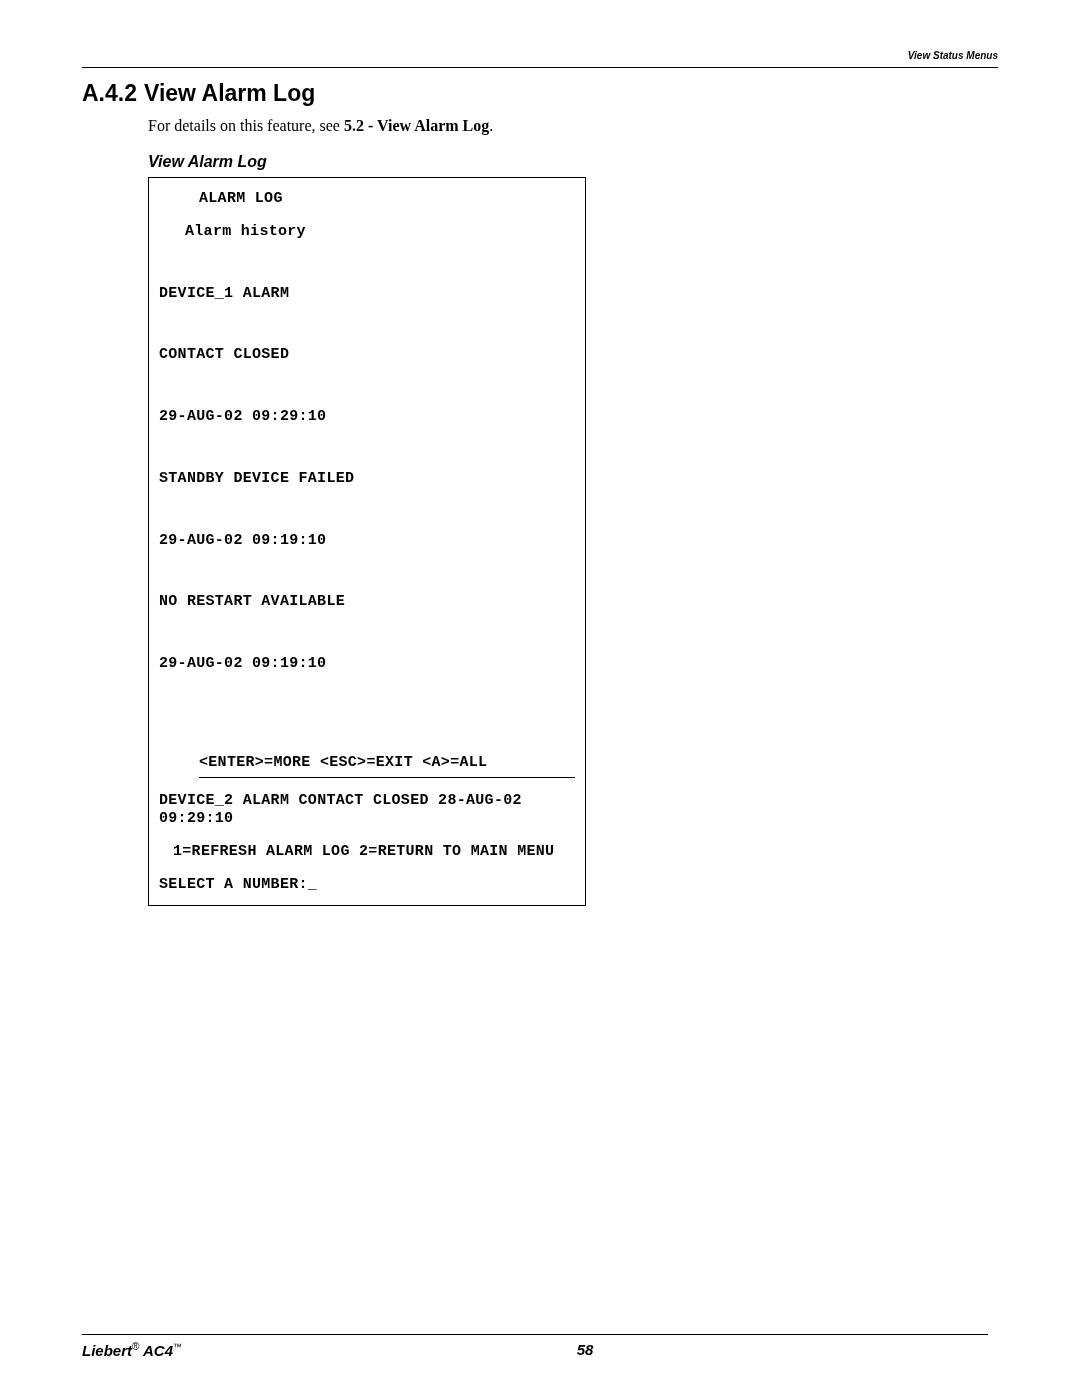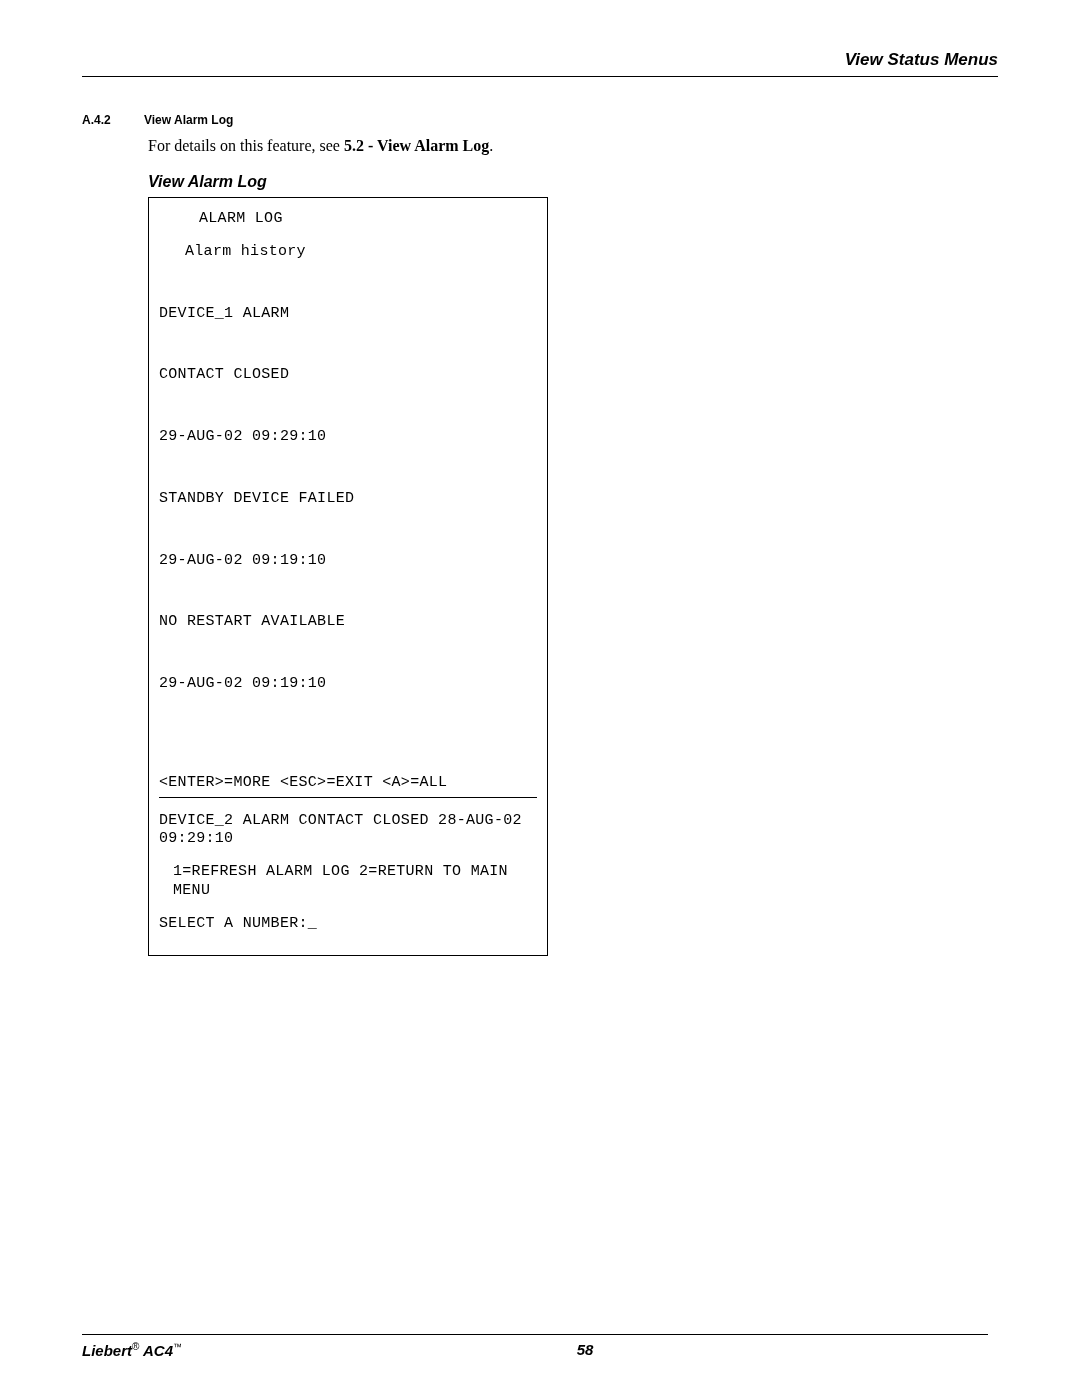--- a/index.html
+++ b/index.html
@@ -15,29 +15,29 @@
       position: relative;
     }
     .page {
       padding: 50px 82px 0 82px;
     }
     .header-right {
       text-align: right;
       font-family: Arial, Helvetica, sans-serif;
       font-weight: bold;
       font-style: italic;
-      font-size: 17px;
+      font-size: 10px;
       padding-bottom: 6px;
       border-bottom: 1.5px solid #000;
     }
     .section-heading {
-      margin-top: 36px;
+      margin-top: 12px;
       font-family: Arial, Helvetica, sans-serif;
       font-weight: bold;
-      font-size: 12px;
+      font-size: 23px;
     }
     .section-number {
       display: inline-block;
       width: 62px;
     }
     .section-desc {
       margin-top: 10px;
       margin-left: 66px;
       font-family: 'Century Schoolbook', 'Times New Roman', serif;
       font-size: 16px;
@@ -50,45 +50,47 @@
       margin-left: 66px;
       font-family: Arial, Helvetica, sans-serif;
       font-weight: bold;
       font-style: italic;
       font-size: 16px;
     }
     .terminal-box {
       margin-top: 6px;
       margin-left: 66px;
       border: 1.5px solid #000;
-      width: 400px;
-      padding: 12px 10px 22px 10px;
+      width: 438px;
+      padding: 12px 10px 10px 10px;
       font-family: 'Lucida Console', 'Courier New', monospace;
       font-size: 15px;
       line-height: 1.25;
       letter-spacing: 0.3px;
+      font-weight: bold;
     }
     .terminal-box .screen-title {
       margin-left: 40px;
     }
     .terminal-box .screen-subtitle {
       margin-top: 14px;
       margin-left: 26px;
     }
     .terminal-box .entry {
       margin-top: 14px;
     }
     .terminal-box .entry .line {
       display: block;
       margin-top: 43px;
     }
     .terminal-box .nav-hint {
       margin-top: 80px;
       padding-bottom: 4px;
       border-bottom: 1px solid #000;
+      margin-left: 40px;
     }
     .terminal-box .entry2 {
       margin-top: 14px;
     }
     .terminal-box .menu-opts {
       margin-top: 14px;
       margin-left: 14px;
     }
     .terminal-box .prompt {
       margin-top: 14px;

